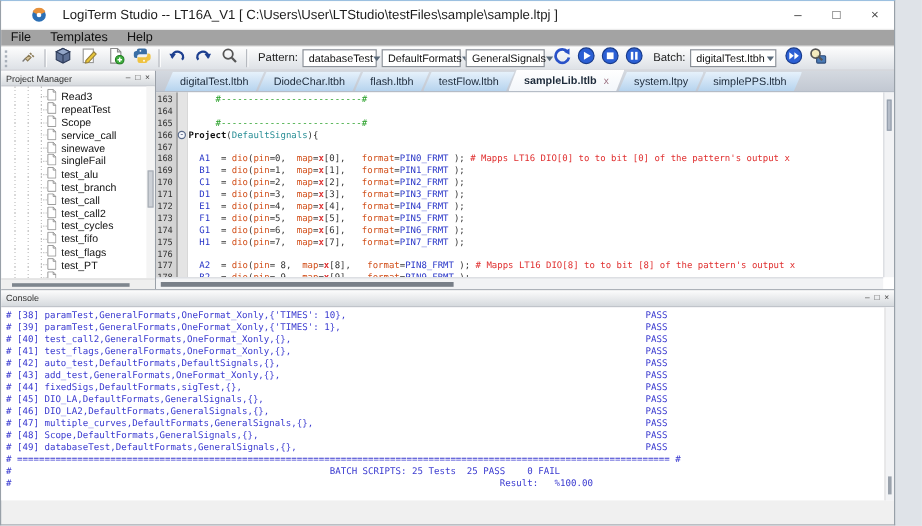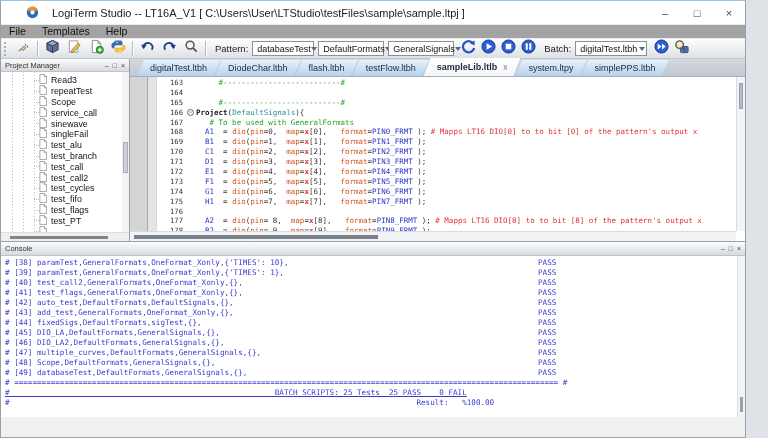--- a/index.html
+++ b/index.html
@@ -72,21 +72,21 @@
   .tab { height:16px; display:flex; align-items:center; padding:0 13px; font-size:9px; color:#1c2a3a;
          clip-path:polygon(7px 0,100% 0,calc(100% - 7px) 100%,0 100%); margin-right:-5px;
          background:linear-gradient(#e6f1fb,#b6d3ee); white-space:nowrap; }
   .tab.active { background:linear-gradient(#ffffff,#f3f6fa); font-weight:bold; height:18px; z-index:2; }
   .tab .close { margin-left:6px; color:#9a7080; font-size:8.5px; font-weight:normal; }
   .editor { position:absolute; top:18px; left:0; right:0; bottom:0; }
   .code-area { position:absolute; top:0; left:0; right:9px; bottom:10px; overflow:hidden;
                background:linear-gradient(to right,#d4d4d4 17px,#a8a8a8 17px,#a8a8a8 18px,
                           #e4e4e4 18px,#e4e4e4 26px,#d8d8d8 26px,#d8d8d8 27px,#fff 27px);
                padding-top:1px; }
-  .cl { display:flex; height:9.9px; line-height:9.9px; font-family:"DejaVu Sans Mono",monospace;margin-left:39px; }
+  .cl { display:flex; height:9.9px; line-height:9.9px; font-family:"DejaVu Sans Mono",monospace; }
   .ln { width:17px; text-align:right; padding-right:3px; font-size:7.2px; color:#333; flex:0 0 auto; }
   .fold { width:10px; flex:0 0 auto; position:relative; }
   .fold-mark { position:absolute; left:1px; top:1px; width:7px; height:7px; border:1px solid #5a6a8a;
                border-radius:50%; color:#33406a; font-size:7px; line-height:5px; text-align:center;
                background:#f4f6fa; }
   .code { white-space:pre; font-size:7.5px; }
   .ed-vscroll { position:absolute; right:0; top:0; width:9px; bottom:10px; background:#f2f3f5;
                 border-left:1px solid #d8dade; }
   .ed-vthumb { position:absolute; left:2px; right:2px; top:6px; height:26px; background:#b4bcc8;
                border:1px solid #96a0ae; }
@@ -427,21 +427,20 @@
           <div class="cl">
             <span class="ln">166</span>
             <span class="fold">
               <span class="fold-mark">-</span>
             </span>
             <span class="code"><span style="color: rgb(17, 17, 17); font-weight: bold;">Project</span><span style="color: rgb(51, 51, 51);">(</span><span style="color: rgb(42, 143, 150);">DefaultSignals</span><span style="color: rgb(51, 51, 51);">){</span></span>
           </div>
           <div class="cl">
             <span class="ln">167</span>
             <span class="fold"></span>
-            <span class="code"><span style="color: rgb(40, 160, 40);">   # To be used with GeneralFormats</span></span>
           </div>
           <div class="cl">
             <span class="ln">168</span>
             <span class="fold"></span>
             <span class="code"><span style="color: rgb(51, 51, 51);">  </span><span style="color: rgb(41, 54, 200);">A1</span><span style="color: rgb(51, 51, 51);">  = </span><span style="color: rgb(210, 81, 28);">dio</span><span style="color: rgb(51, 51, 51);">(</span><span style="color: rgb(210, 81, 28);">pin</span><span style="color: rgb(51, 51, 51);">=0,  </span><span style="color: rgb(210, 81, 28);">map</span><span style="color: rgb(51, 51, 51);">=</span><span style="color: rgb(224, 48, 48); font-weight: bold;">x</span><span style="color: rgb(51, 51, 51);">[0],   </span><span style="color: rgb(210, 81, 28);">format</span><span style="color: rgb(51, 51, 51);">=</span><span style="color: rgb(41, 54, 200);">PIN0_FRMT</span><span style="color: rgb(51, 51, 51);"> ); </span><span style="color: rgb(224, 48, 48);"># Mapps LT16 DIO[0] to to bit [0] of the pattern's output x</span></span>
           </div>
           <div class="cl">
             <span class="ln">169</span>
             <span class="fold"></span>
             <span class="code"><span style="color: rgb(51, 51, 51);">  </span><span style="color: rgb(41, 54, 200);">B1</span><span style="color: rgb(51, 51, 51);">  = </span><span style="color: rgb(210, 81, 28);">dio</span><span style="color: rgb(51, 51, 51);">(</span><span style="color: rgb(210, 81, 28);">pin</span><span style="color: rgb(51, 51, 51);">=1,  </span><span style="color: rgb(210, 81, 28);">map</span><span style="color: rgb(51, 51, 51);">=</span><span style="color: rgb(224, 48, 48); font-weight: bold;">x</span><span style="color: rgb(51, 51, 51);">[1],   </span><span style="color: rgb(210, 81, 28);">format</span><span style="color: rgb(51, 51, 51);">=</span><span style="color: rgb(41, 54, 200);">PIN1_FRMT</span><span style="color: rgb(51, 51, 51);"> );</span></span>
@@ -517,21 +516,21 @@
         <div class="con-line" style="color: rgb(58, 58, 208);"><span># [41] test_flags,GeneralFormats,OneFormat_Xonly,{},</span><span class="con-status">PASS</span></div>
         <div class="con-line" style="color: rgb(58, 58, 208);"><span># [42] auto_test,DefaultFormats,DefaultSignals,{},</span><span class="con-status">PASS</span></div>
         <div class="con-line" style="color: rgb(58, 58, 208);"><span># [43] add_test,GeneralFormats,OneFormat_Xonly,{},</span><span class="con-status">PASS</span></div>
         <div class="con-line" style="color: rgb(58, 58, 208);"><span># [44] fixedSigs,DefaultFormats,sigTest,{},</span><span class="con-status">PASS</span></div>
         <div class="con-line" style="color: rgb(58, 58, 208);"><span># [45] DIO_LA,DefaultFormats,GeneralSignals,{},</span><span class="con-status">PASS</span></div>
         <div class="con-line" style="color: rgb(58, 58, 208);"><span># [46] DIO_LA2,DefaultFormats,GeneralSignals,{},</span><span class="con-status">PASS</span></div>
         <div class="con-line" style="color: rgb(58, 58, 208);"><span># [47] multiple_curves,DefaultFormats,GeneralSignals,{},</span><span class="con-status">PASS</span></div>
         <div class="con-line" style="color: rgb(58, 58, 208);"><span># [48] Scope,DefaultFormats,GeneralSignals,{},</span><span class="con-status">PASS</span></div>
         <div class="con-line" style="color: rgb(58, 58, 208);"><span># [49] databaseTest,DefaultFormats,GeneralSignals,{},</span><span class="con-status">PASS</span></div>
         <div class="con-line" style="color: rgb(58, 58, 208);"><span># ======================================================================================================================= #</span></div>
-        <div class="con-line" style="color: rgb(58, 58, 208); text-decoration: underline;"><span>#                                                          BATCH SCRIPTS: 25 Tests  25 PASS    0 FAIL</span></div>
+        <div class="con-line" style="color: rgb(58, 58, 208);"><span>#                                                          BATCH SCRIPTS: 25 Tests  25 PASS    0 FAIL</span></div>
         <div class="con-line" style="color: rgb(58, 58, 208);"><span>#                                                                                         Result:   %100.00</span></div>
       </div>
     <div class="con-vscroll">
         <div class="con-vthumb"></div>
       </div>
   </div>
 
 
 </div>
 

